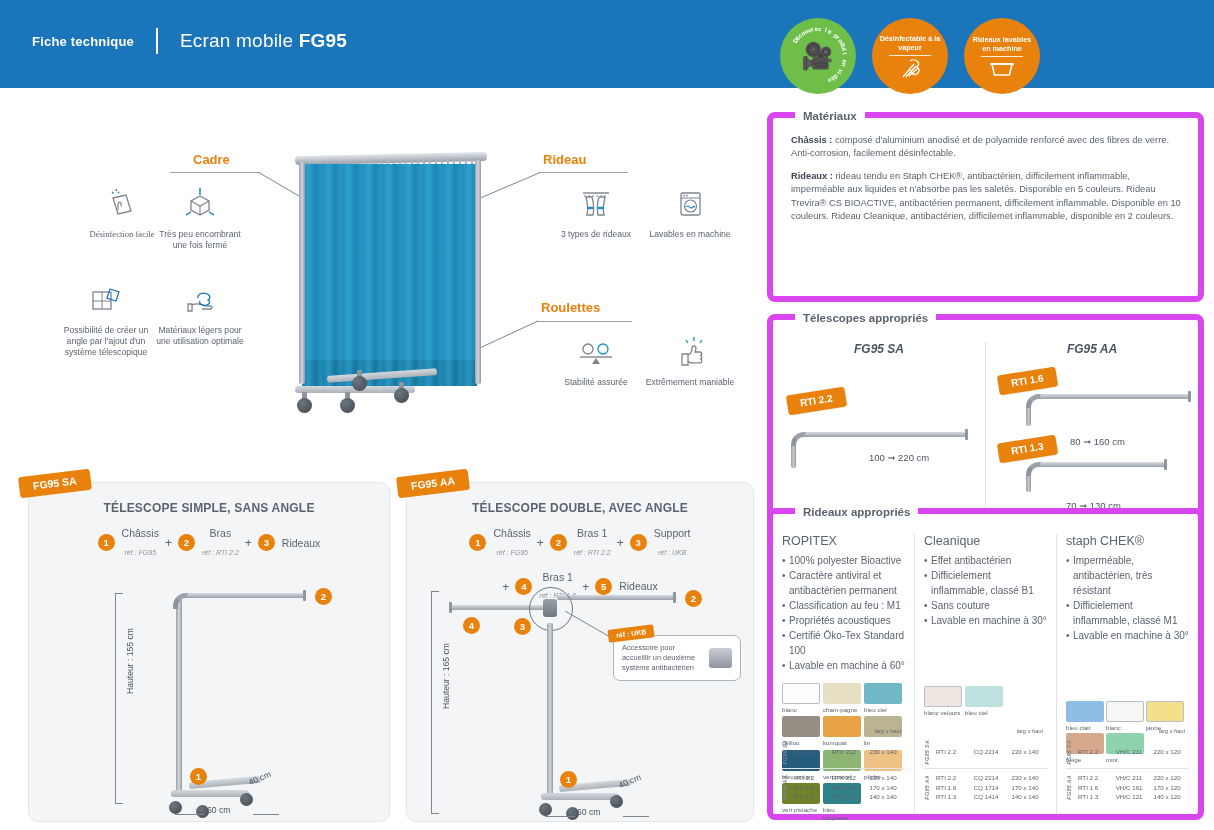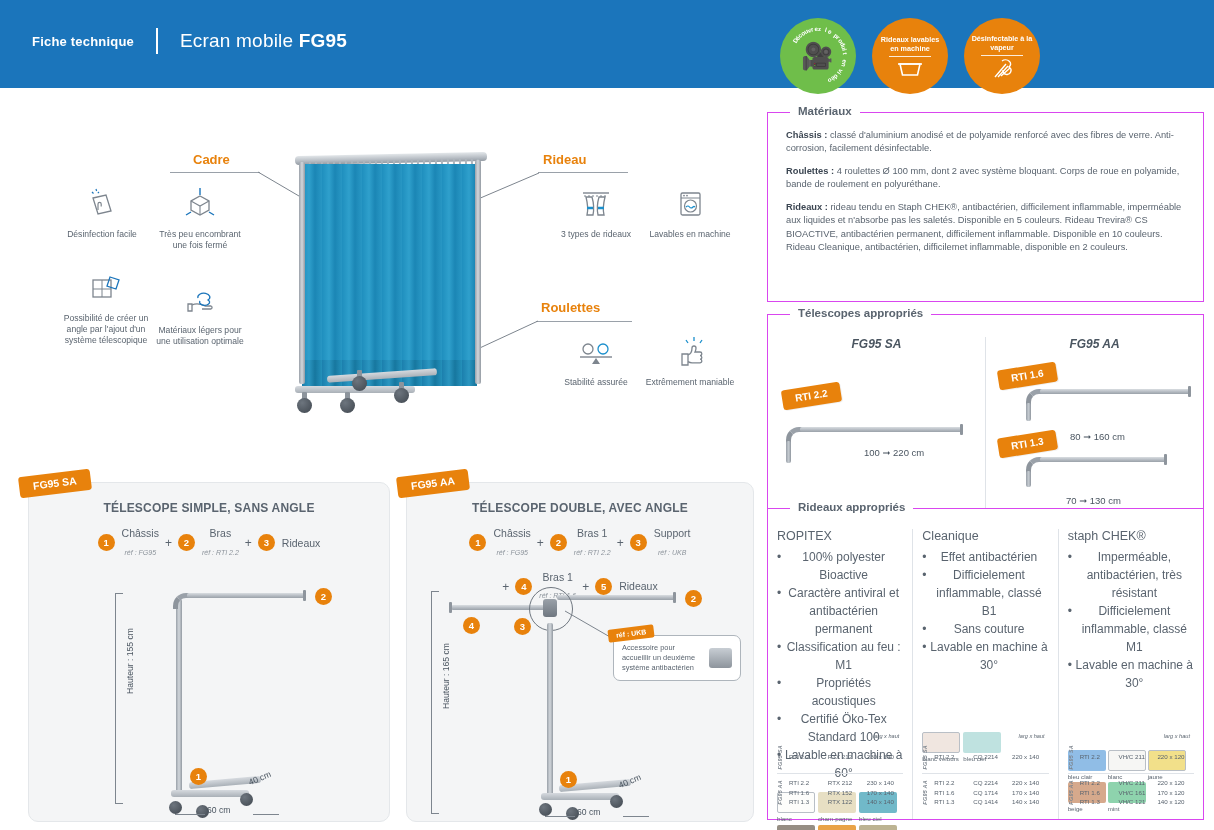--- a/index.html
+++ b/index.html
@@ -44,21 +44,21 @@
   .video-ring span {
     position: absolute; left: 50%; top: 50%;
     font-size: 6.2px; font-weight: bold; color: #fff;
     transform-origin: 0 0; white-space: pre;
   }
   .video-cam { font-size: 26px; color: #fff; }
 
   
   .card {
     position: absolute;
-    border: 1px solid #d946ef; border-radius: 0;
+    border: 6px solid #d946ef; border-radius: 8px;
     background: #fff;
   }
   .card-label {
     position: absolute; top: -8px; left: 22px;
     background: #fff; padding: 0 8px;
     font-size: 11.5px; font-weight: bold; color: #5a646f;
   }
 
   
   #materiaux { left: 767px; top: 112px; width: 437px; height: 190px; }
@@ -89,21 +89,21 @@
     border-top-left-radius: 13px;
   }
   .rod-cap { position: absolute; width: 3px; height: 11px; background: #8e959d; border-radius: 1px; }
 
   
   #rideaux { left: 767px; top: 508px; width: 437px; height: 312px; }
   .rid-cols { display: flex; height: 100%; padding-top: 20px; }
   .rid-col { flex: 1; padding: 0 9px; position: relative; }
   .rid-col + .rid-col { border-left: 1px solid #dfe3e8; }
   .rid-name { font-size: 12.5px; color: #5a646f; margin-bottom: 5px; }
-  .rid-bullets { list-style: none; font-size: 12px; line-height: 1.5; color: #5a646f; text-align: center; }
+  .rid-bullets { list-style: none; font-size: 10px; line-height: 1.5; color: #5a646f; }
   .rid-bullets li { position: relative; padding-left: 7px; }
   .rid-bullets li::before { content: "•"; position: absolute; left: 0; }
 
   .swatches { display: flex; flex-wrap: wrap; gap: 3px; margin-top: 10px; }
   .sw { width: 38px; }
   .sw-box { width: 38px; height: 21px; border-radius: 2px; }
   .sw-box.bordered { border: 1px solid #b9bfc6; }
   .sw-name { font-size: 6.2px; line-height: 1.2; margin-top: 2px; color: #5a646f; }
 
   .ref-table { position: absolute; left: 9px; right: 9px; bottom: 8px; font-size: 6.2px; color: #5a646f; }
@@ -238,38 +238,38 @@
         <span style="transform: translate(28.6403px, 11.8632px) rotate(112.5deg);"> </span>
         <span style="transform: translate(26.8468px, 15.5px) rotate(120deg);">v</span>
         <span style="transform: translate(24.594px, 18.8716px) rotate(127.5deg);">i</span>
         <span style="transform: translate(21.9203px, 21.9203px) rotate(135deg);">d</span>
         <span style="transform: translate(18.8716px, 24.594px) rotate(142.5deg);">é</span>
         <span style="transform: translate(15.5px, 26.8468px) rotate(150deg);">o</span>
       </div>
     <div class="video-cam">🎥</div>
   </div>
   <div class="badge orange">
+    <div class="badge-text">Désinfectable à la vapeur</div>
+    <div class="badge-rule"></div>
+    <svg width="26" height="20" viewBox="0 0 26 20">
+      <path d="M6 19 L17 6 M9 19 L19 8 M12 18 L21 10" stroke="#fff" stroke-width="1.4" fill="none"></path>
+      <path d="M13 3 a5 4 0 1 1 7 6 a4 4 0 1 1 -6 3" fill="none" stroke="#fff" stroke-width="1.4"></path>
+    </svg>
+  </div>
+  <div class="badge orange">
     <div class="badge-text">Rideaux lavables en machine</div>
     <div class="badge-rule"></div>
     <svg width="26" height="18" viewBox="0 0 26 18">
       <path d="M3 5 h20 l-2.5 11 h-15 Z" fill="none" stroke="#fff" stroke-width="1.6"></path>
       <path d="M1 5 h24" stroke="#fff" stroke-width="1.6"></path>
     </svg>
   </div>
-  <div class="badge orange">
-    <div class="badge-text">Désinfectable à la vapeur</div>
-    <div class="badge-rule"></div>
-    <svg width="26" height="20" viewBox="0 0 26 20">
-      <path d="M6 19 L17 6 M9 19 L19 8 M12 18 L21 10" stroke="#fff" stroke-width="1.4" fill="none"></path>
-      <path d="M13 3 a5 4 0 1 1 7 6 a4 4 0 1 1 -6 3" fill="none" stroke="#fff" stroke-width="1.4"></path>
-    </svg>
-  </div>
-</div>
-
-<div class="feat" style="left:54px; top:182px;">
+</div>
+
+<div class="feat" style="left:74px; top:182px;font-family:Liberation Serif, serif;">
   <div class="feat-ico">
     <svg width="40" height="40" viewBox="0 0 40 40">
       <path d="M11 14 l13 -3 l5 16 l-13 3 Z" fill="none" stroke="#7d858e" stroke-width="1.3"></path>
       <path d="M16 26 v-6 a1.6 1.6 0 0 1 3.2 0 v2.5" fill="none" stroke="#7d858e" stroke-width="1.2"></path>
       <path d="M10 8 l1.5 1.5 M14 5 l.6 2 M17 8 l-1.2 1.2" stroke="#1b75bb" stroke-width="1.2"></path>
     </svg>
   </div>
   <div class="feat-label">Désinfection facile</div>
 </div>
 
@@ -277,21 +277,21 @@
   <div class="feat-ico">
     <svg width="42" height="40" viewBox="0 0 42 40">
       <path d="M21 12 l9 5 v9 l-9 5 l-9 -5 v-9 Z" fill="none" stroke="#7d858e" stroke-width="1.3"></path>
       <path d="M12 17 l9 5 l9 -5 M21 22 v9" fill="none" stroke="#7d858e" stroke-width="1.1"></path>
       <path d="M21 4 v7 M7 31 l5 -3 M35 31 l-5 -3" stroke="#1b75bb" stroke-width="1.4"></path>
     </svg>
   </div>
   <div class="feat-label">Très peu encombrant une fois fermé</div>
 </div>
 
-<div class="feat" style="left:58px; top:266px;text-align:center;">
+<div class="feat" style="left:58px; top:278px;text-align:center;">
   <div class="feat-ico">
     <svg width="44" height="40" viewBox="0 0 44 40">
       <rect x="9" y="12" width="18" height="17" fill="none" stroke="#7d858e" stroke-width="1.3"></rect>
       <path d="M18 12 v17 M9 21 h18" stroke="#7d858e" stroke-width="1"></path>
       <path d="M26 9 l9 3 l-3 9 l-9 -3 Z" fill="none" stroke="#1b75bb" stroke-width="1.3"></path>
     </svg>
   </div>
   <div class="feat-label">Possibilité de créer un angle par l'ajout d'un système télescopique</div>
 </div>
 
@@ -420,24 +420,21 @@
   <div class="caster-stem" style="left:124px; top:242px;"></div>
   <div class="caster" style="left:119px; top:248px;"></div>
   <div class="caster-stem" style="left:82px; top:230px;"></div>
   <div class="caster" style="left:77px; top:236px;"></div>
 </div>
 
 <div class="card" id="materiaux">
   <div class="card-label">Matériaux</div>
   <div class="mat-body">
     <div class="mat-p">
-      <b>Châssis :</b><span> classé d'aluminium anodisé et de polyamide renforcé avec des fibres de verre. Anti-corrosion, facilement désinfectable.</span>
-    </div>
-    <div class="mat-p">
-      <b>Roulettes :</b><span> 4 roulettes Ø 100 mm, dont 2 avec système bloquant. Corps de roue en polyamide, bande de roulement en polyuréthane.</span>
+      <b>Châssis :</b><span> composé d'aluminium anodisé et de polyamide renforcé avec des fibres de verre. Anti-corrosion, facilement désinfectable.</span>
     </div>
     <div class="mat-p">
       <b>Rideaux :</b><span> rideau tendu en Staph CHEK®, antibactérien, difficilement inflammable, imperméable aux liquides et n'absorbe pas les saletés. Disponible en 5 couleurs. Rideau Trevira® CS BIOACTIVE, antibactérien permanent, difficilement inflammable. Disponible en 10 couleurs. Rideau Cleanique, antibactérien, difficilemet inflammable, disponible en 2 couleurs.</span>
     </div>
   </div>
 </div>
 
 <div class="card" id="telescopes">
   <div class="card-label">Télescopes appropriés</div>
   <div class="tel-cols">

